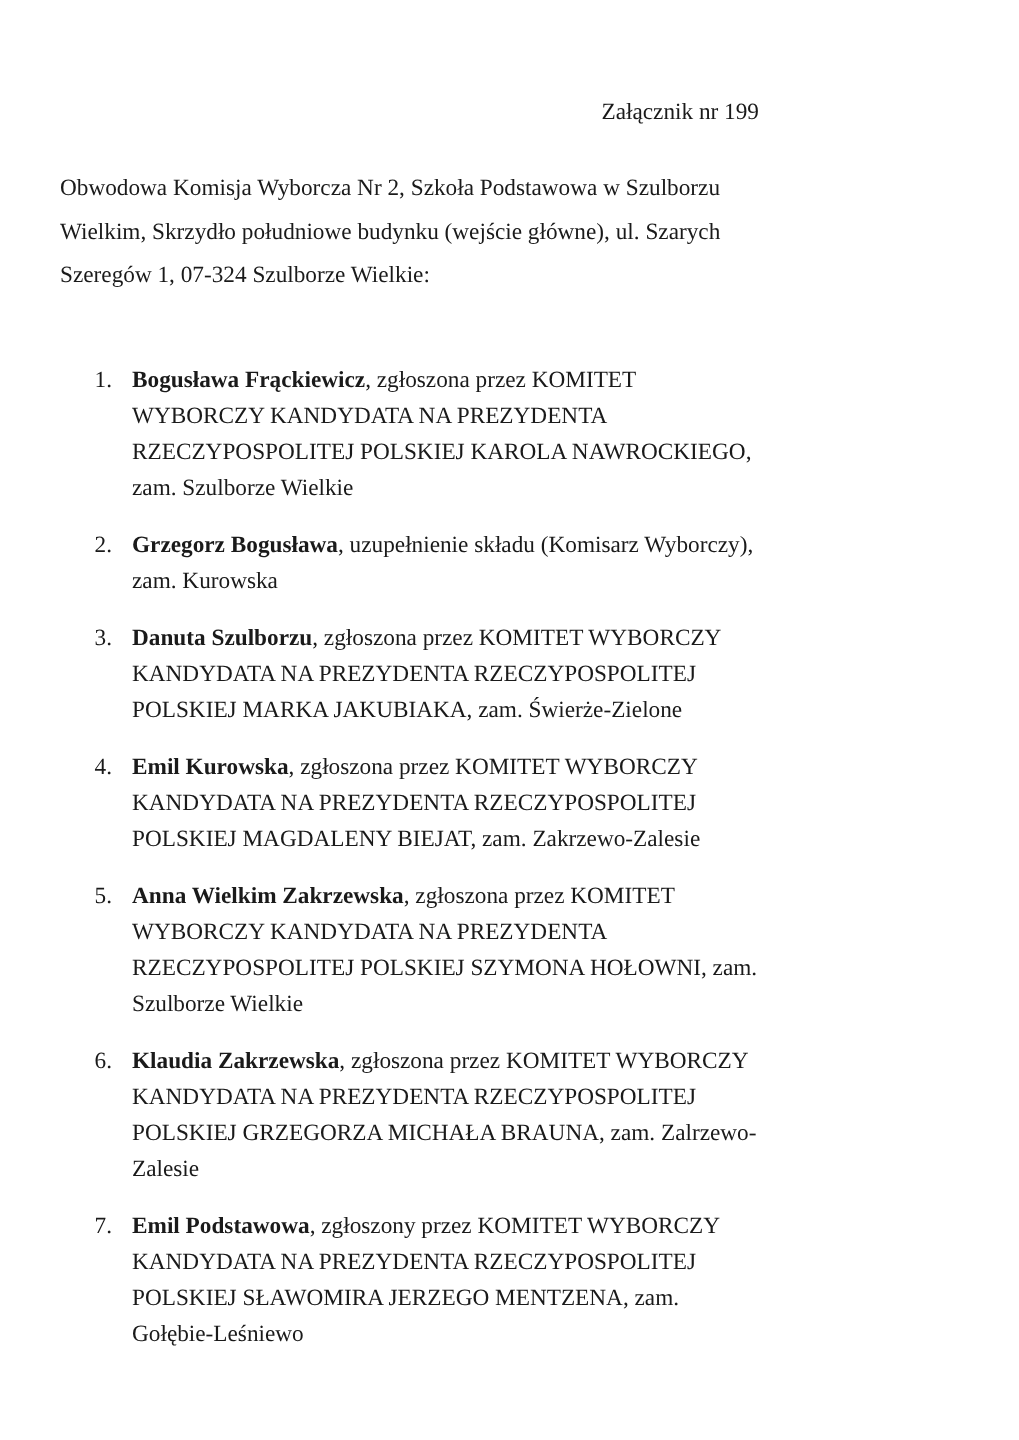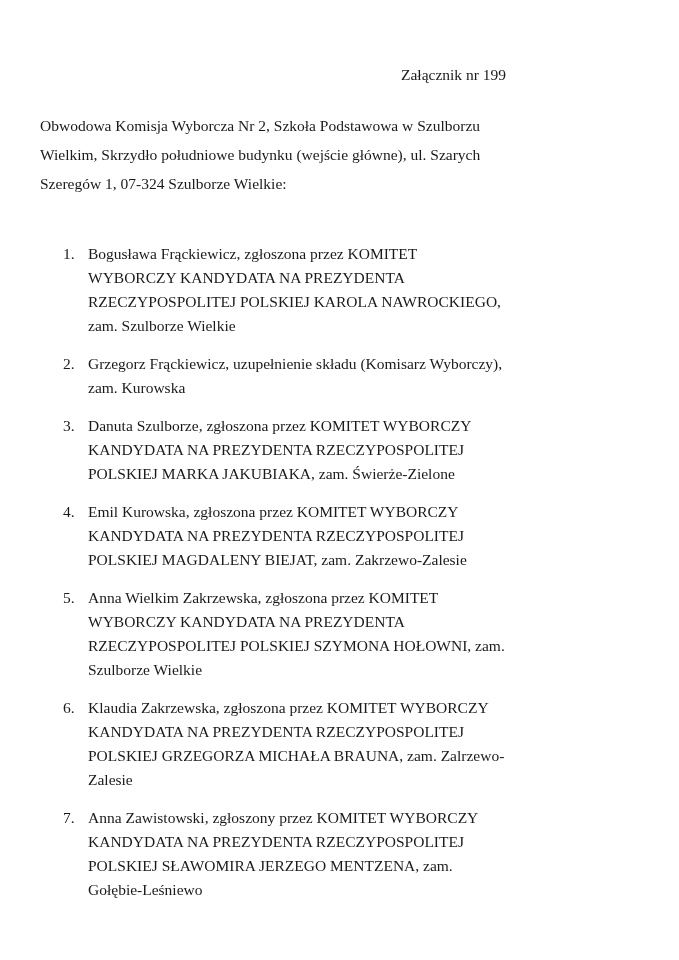--- a/index.html
+++ b/index.html
@@ -39,58 +39,58 @@
     line-height: 24px;
     margin-bottom: 14px;
   }
   ol.members .num {
     flex: 0 0 25px;
   }
   ol.members .txt {
     flex: 1 1 auto;
   }
   .name {
-    font-weight: normal;
+    font-weight: bold;
   }
 </style>
 </head>
 <body>
 
 <div class="page">
 
   <div class="header">
     <div>Załącznik nr 199</div>
   </div>
 
   <p class="intro">Obwodowa Komisja Wyborcza Nr 2, Szkoła Podstawowa w Szulborzu Wielkim, Skrzydło południowe budynku (wejście główne), ul. Szarych Szeregów 1, 07-324 Szulborze Wielkie:</p>
 
   <ol class="members">
     <li>
       <span class="num">1.</span>
       <span class="txt"><span class="name">Bogusława Frąckiewicz</span><span>, zgłoszona przez KOMITET WYBORCZY KANDYDATA NA PREZYDENTA RZECZYPOSPOLITEJ POLSKIEJ KAROLA NAWROCKIEGO, zam. Szulborze Wielkie</span></span>
     </li>
     <li>
       <span class="num">2.</span>
-      <span class="txt"><span class="name">Grzegorz Frąckiewicz</span><span>, uzupełnienie składu (Komisarz Wyborczy), zam. Kurowska</span></span>
+      <span class="txt"><span class="name">Grzegorz Bogusława</span><span>, uzupełnienie składu (Komisarz Wyborczy), zam. Kurowska</span></span>
     </li>
     <li>
       <span class="num">3.</span>
-      <span class="txt"><span class="name">Danuta Szulborze</span><span>, zgłoszona przez KOMITET WYBORCZY KANDYDATA NA PREZYDENTA RZECZYPOSPOLITEJ POLSKIEJ MARKA JAKUBIAKA, zam. Świerże-Zielone</span></span>
+      <span class="txt"><span class="name">Danuta Szulborzu</span><span>, zgłoszona przez KOMITET WYBORCZY KANDYDATA NA PREZYDENTA RZECZYPOSPOLITEJ POLSKIEJ MARKA JAKUBIAKA, zam. Świerże-Zielone</span></span>
     </li>
     <li>
       <span class="num">4.</span>
       <span class="txt"><span class="name">Emil Kurowska</span><span>, zgłoszona przez KOMITET WYBORCZY KANDYDATA NA PREZYDENTA RZECZYPOSPOLITEJ POLSKIEJ MAGDALENY BIEJAT, zam. Zakrzewo-Zalesie</span></span>
     </li>
     <li>
       <span class="num">5.</span>
       <span class="txt"><span class="name">Anna Wielkim Zakrzewska</span><span>, zgłoszona przez KOMITET WYBORCZY KANDYDATA NA PREZYDENTA RZECZYPOSPOLITEJ POLSKIEJ SZYMONA HOŁOWNI, zam. Szulborze Wielkie</span></span>
     </li>
     <li>
       <span class="num">6.</span>
       <span class="txt"><span class="name">Klaudia Zakrzewska</span><span>, zgłoszona przez KOMITET WYBORCZY KANDYDATA NA PREZYDENTA RZECZYPOSPOLITEJ POLSKIEJ GRZEGORZA MICHAŁA BRAUNA, zam. Zalrzewo-Zalesie</span></span>
     </li>
     <li>
       <span class="num">7.</span>
-      <span class="txt"><span class="name">Anna Zawistowski</span><span>, zgłoszony przez KOMITET WYBORCZY KANDYDATA NA PREZYDENTA RZECZYPOSPOLITEJ POLSKIEJ SŁAWOMIRA JERZEGO MENTZENA, zam. Gołębie-Leśniewo</span></span>
+      <span class="txt"><span class="name">Emil Podstawowa</span><span>, zgłoszony przez KOMITET WYBORCZY KANDYDATA NA PREZYDENTA RZECZYPOSPOLITEJ POLSKIEJ SŁAWOMIRA JERZEGO MENTZENA, zam. Gołębie-Leśniewo</span></span>
     </li>
   </ol>
 
 </div>
 
 </body></html>

